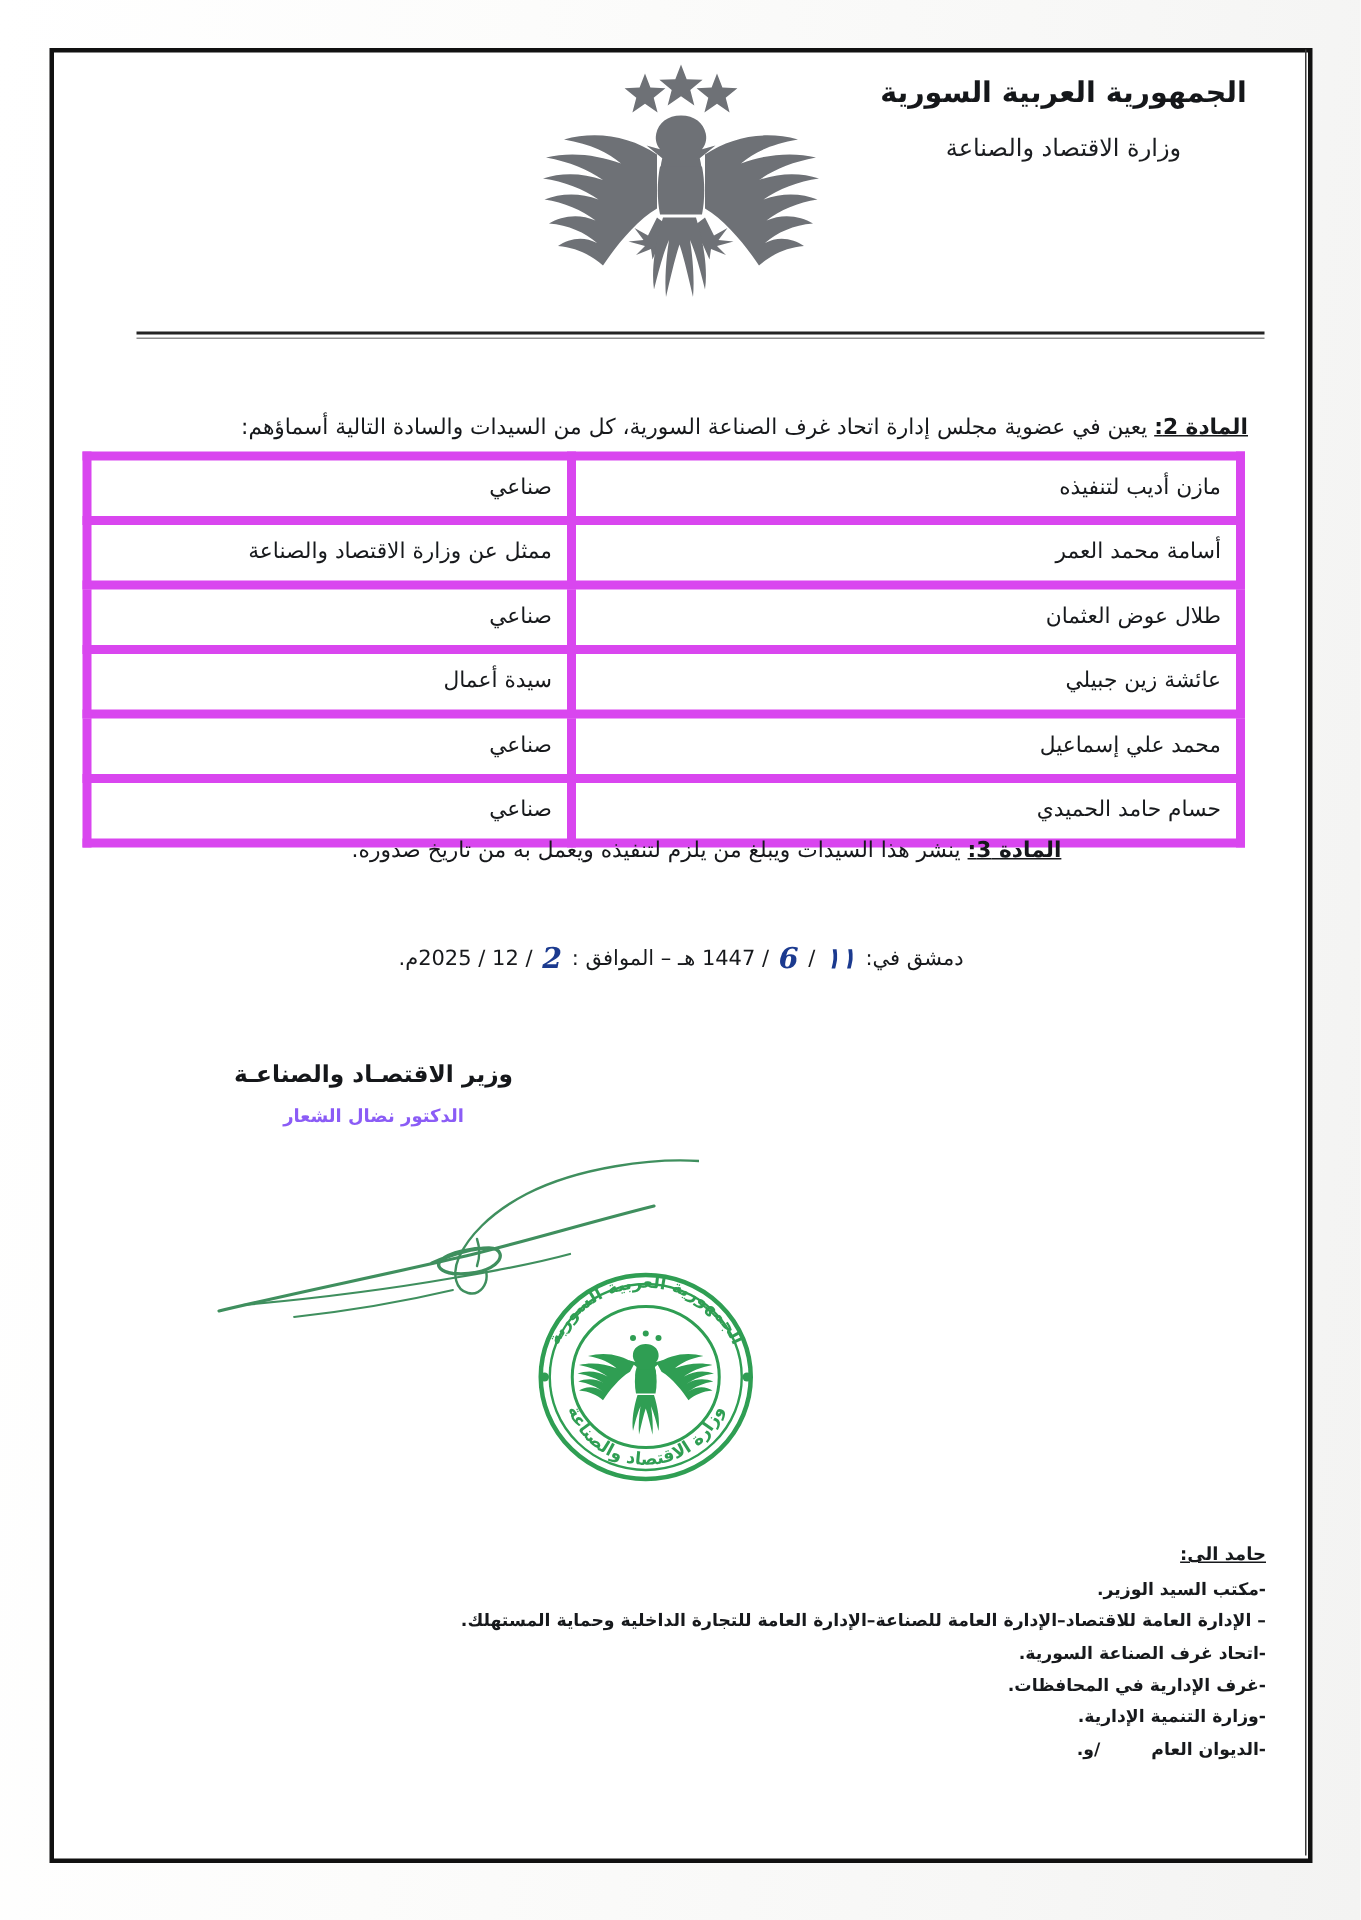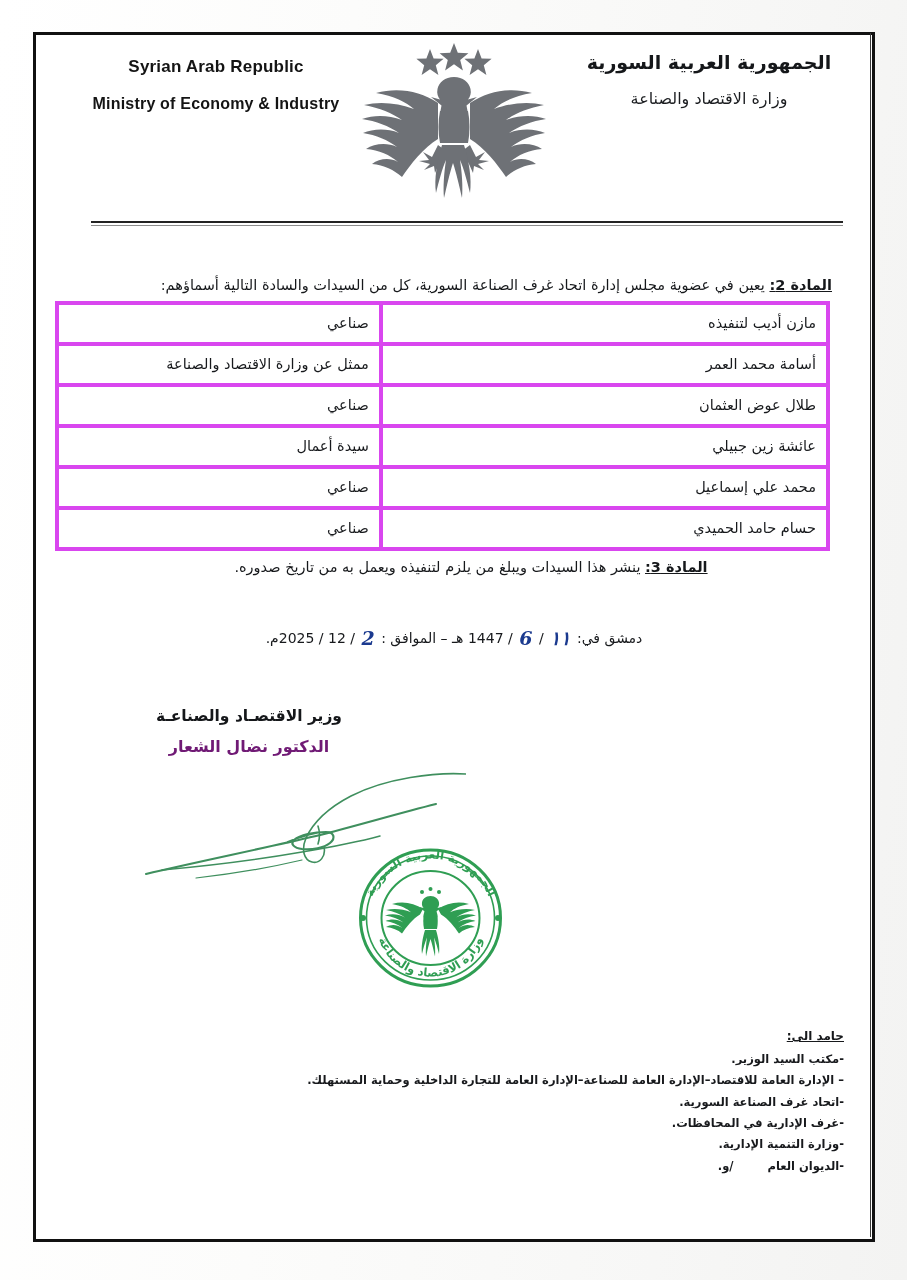--- a/index.html
+++ b/index.html
@@ -63,21 +63,21 @@
   #article3{left:62px;right:28px;top:522px;text-align:center;}
   #article3 .inner{display:inline-block;direction:rtl;}
   #article3 .lbl{font-weight:bold;text-decoration:underline;}
 
   
   .members-table{
     position:absolute;left:19px;top:266px;width:775px;
     border-collapse:collapse;direction:rtl;
   }
   .members-table td{
-    border:4px solid #d946ef;
+    border:6px solid #d946ef;
     height:31px;padding:2px 10px 4px 10px;
     font-size:14.5px;color:#17191c;vertical-align:middle;
     background:#fff;
   }
   .members-table td.name{width:58%;text-align:right;}
   .members-table td.role{width:42%;text-align:right;}
 
   
   .date-line{
     position:absolute;left:0;right:0;top:592px;text-align:center;
@@ -89,21 +89,21 @@
     color:#1b3a8f;font-weight:bold;font-size:19px;
     font-style:italic;padding:0 2px;vertical-align:-2px;
   }
 
   
   .sign-block{
     position:absolute;left:68px;top:672px;width:290px;text-align:center;
     direction:rtl;
   }
   .sign-block .l1{font-size:15.5px;font-weight:bold;color:#15171a;letter-spacing:1.2px;}
-  .sign-block .l2{font-size:16px;font-weight:bold;color:#701a75;margin-top:12px;}
+  .sign-block .l2{font-size:12px;font-weight:bold;color:#8b5cf6;margin-top:12px;}
   .signature-scribble{
     position:absolute;left:100px;top:735px;width:330px;height:120px;
     pointer-events:none;
   }
   .stamp{
     position:absolute;left:307px;top:797px;width:175px;height:168px;
   }
 
   
   .copies{
@@ -146,24 +146,20 @@
           <path d="M116,62 C134,50 156,46 178,52 c-18,3 -30,9 -38,16 C156,62 174,60 190,64 c-16,3 -28,8 -38,15 C166,74 180,74 192,78 c-14,2 -27,7 -37,14 C168,87 181,88 191,92 c-13,2 -25,7 -34,14 C168,101 180,103 188,108 c-13,1 -24,6 -32,13 C165,116 175,118 182,123 c-12,1 -22,6 -30,13 c-8,-12 -22,-30 -36,-38 z"></path>
 
           <path d="M84,104 l-6,12 l-9,-5 l6,8 l-10,1 l11,3 l-6,6 l10,-4 l1,7 l4,-9 l7,-13 z"></path>
           <path d="M116,104 l6,12 l9,-5 l-6,8 l10,1 l-11,3 l6,6 l-10,-4 l-1,7 l-4,-9 l-7,-13 z"></path>
 
           <path d="M88,104 c-5,16 -8,34 -6,48 c3,-12 6,-24 10,-33 c-2,13 -3,27 -2,38 c3,-13 6,-26 9,-35 c3,9 6,22 9,35 c1,-11 0,-25 -2,-38 c4,9 7,21 10,33 c2,-14 -1,-32 -6,-48 z"></path>
         </g>
       </svg>
     </div>
 
-    <div class="hdr-en">
-      <div class="l1">Syrian Arab Republic</div>
-      <div class="l2">Ministry of Economy &amp; Industry</div>
-    </div>
 
     <div class="hdr-rule"></div>
   </div>
 
   <div class="article-line" id="article2">
     <span class="lbl">المادة 2:</span><span> يعين في عضوية مجلس إدارة اتحاد غرف الصناعة السورية، كل من السيدات والسادة التالية أسماؤهم:</span>
   </div>
 
   <table class="members-table">
     <tbody>

